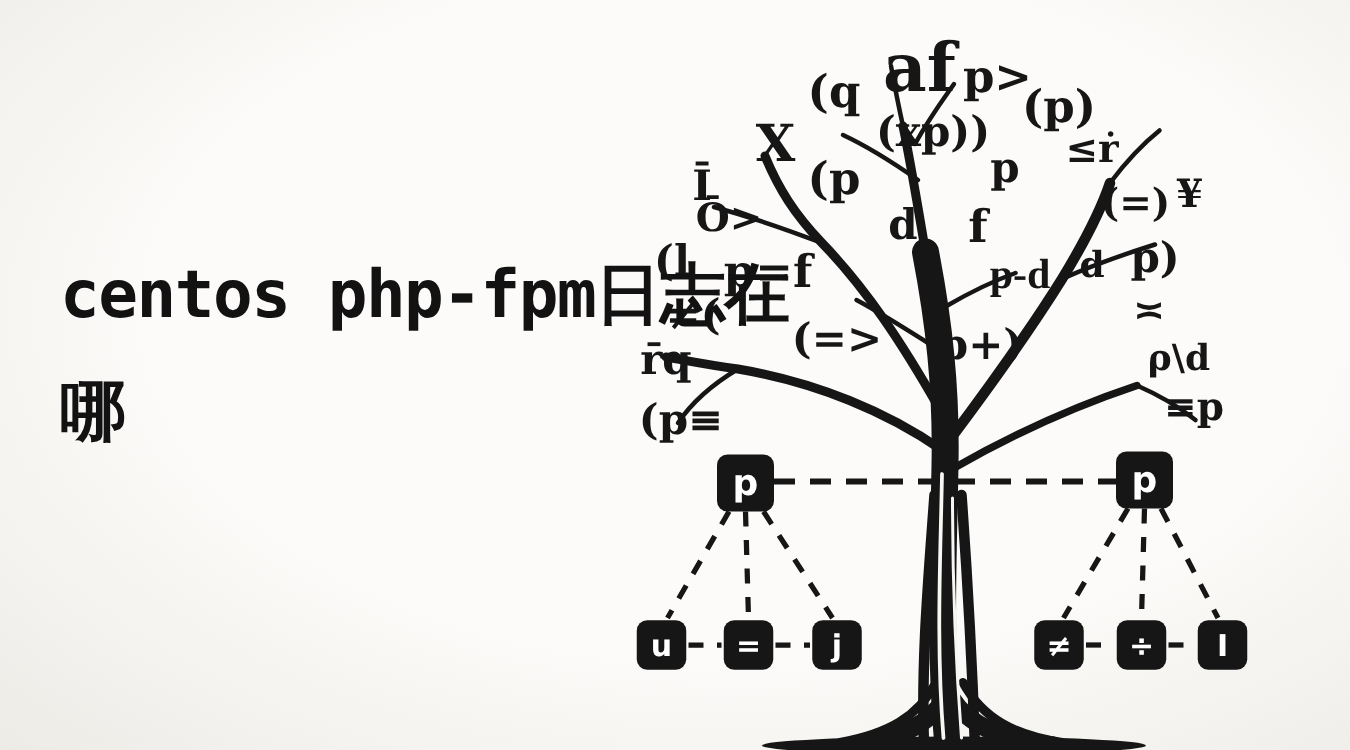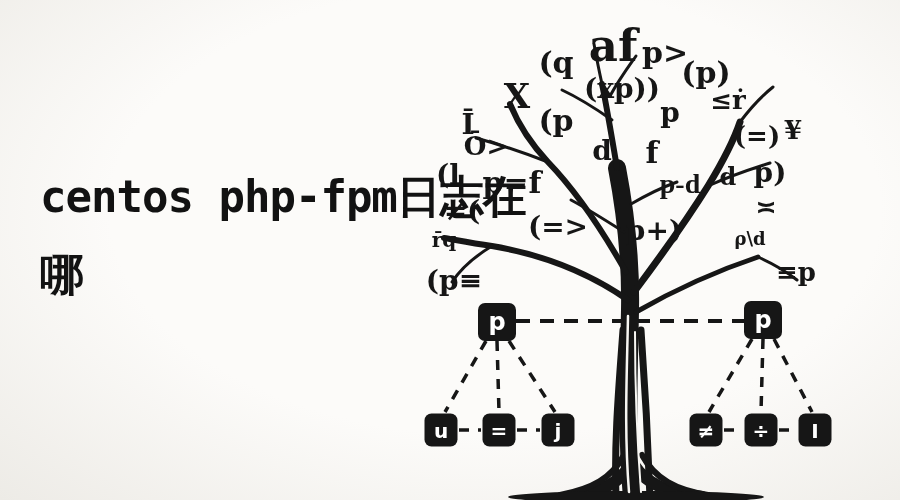--- a/index.html
+++ b/index.html
@@ -126,22 +126,22 @@
       <span class="glyph" style="left: 793px; top: 130px; font-size: 26px;">¥</span>
       <span class="glyph" style="left: 448px; top: 174px; font-size: 28px;">(l</span>
       <span class="glyph" style="left: 512px; top: 182px; font-size: 30px; text-align: center;">p=f</span>
       <span class="glyph" style="left: 680px; top: 184px; font-size: 28px; font-family: Liberation Serif, serif;">p-d</span>
       <span class="glyph" style="left: 728px; top: 176px; font-size: 24px;">d</span>
       <span class="glyph" style="left: 770px; top: 172px; font-size: 28px;">p)</span>
       <span class="glyph" style="left: 462px; top: 210px; font-size: 28px;">≠(</span>
       <span class="glyph" style="left: 766px; top: 206px; font-size: 24px;">≍</span>
       <span class="glyph" style="left: 558px; top: 226px; font-size: 28px;">(=&gt;</span>
       <span class="glyph" style="left: 654px; top: 230px; font-size: 28px;">p+)</span>
-      <span class="glyph" style="left: 444px; top: 240px; font-size: 20px;">r̄q</span>
-      <span class="glyph" style="left: 750px; top: 238px; font-size: 18px; text-align: right;">ρ\d</span>
+      <span class="glyph" style="left: 444px; top: 240px; font-size: 28px;">r̄q</span>
+      <span class="glyph" style="left: 786px; top: 238px; font-size: 24px; text-align: right;">ρ\d</span>
       <span class="glyph" style="left: 454px; top: 280px; font-size: 28px;">(p≡</span>
       <span class="glyph" style="left: 796px; top: 272px; font-size: 26px;">≡p</span>
     </div>
 
   <div class="node parent" style="left:497px;top:322px;">p</div>
   <div class="node parent" style="left:763px;top:320px;">p</div>
 
   <div class="node child" style="left:441px;top:430px;">u</div>
   <div class="node child" style="left:499px;top:430px;">=</div>
   <div class="node child" style="left:558px;top:430px;">j</div>

